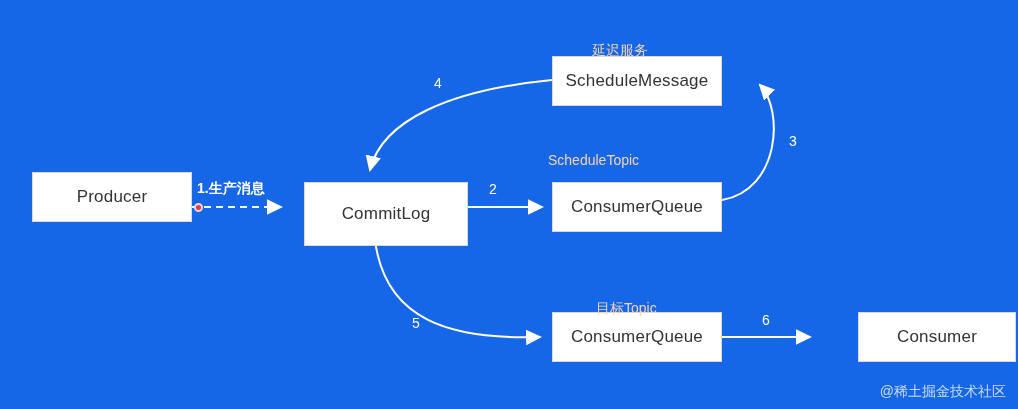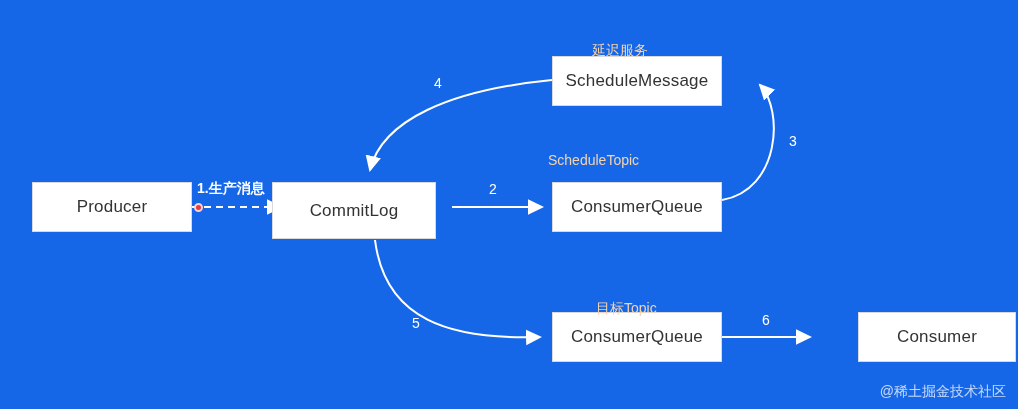--- a/index.html
+++ b/index.html
@@ -87,25 +87,25 @@
 
     <path d="M722,200 C780,190 784,110 760,85" stroke="#ffffff" stroke-width="2" fill="none" marker-end="url(#arrow)"></path>
 
     <path d="M552,80 C450,90 382,120 370,170" stroke="#ffffff" stroke-width="2" fill="none" marker-end="url(#arrow)"></path>
 
     <path d="M375,240 C385,320 450,340 540,337" stroke="#ffffff" stroke-width="2" fill="none" marker-end="url(#arrow)"></path>
 
     <line x1="722" y1="337" x2="810" y2="337" stroke="#ffffff" stroke-width="2" marker-end="url(#arrow)"></line>
   </svg>
 
-  <div class="node" style="left:32px; top:182px; width:160px; height:50px;">
+  <div class="node" style="left:32px; top:172px; width:160px; height:50px;">
     <span>Producer</span>
   </div>
 
-  <div class="node" style="left:272px; top:182px; width:164px; height:57px;">
+  <div class="node" style="left:304px; top:182px; width:164px; height:64px;">
     <span>CommitLog</span>
   </div>
 
   <div class="node" style="left:552px; top:56px; width:170px; height:50px;">
     <span>ScheduleMessage</span>
   </div>
 
   <div class="node" style="left:552px; top:182px; width:170px; height:50px;">
     <span>ConsumerQueue</span>
   </div>

